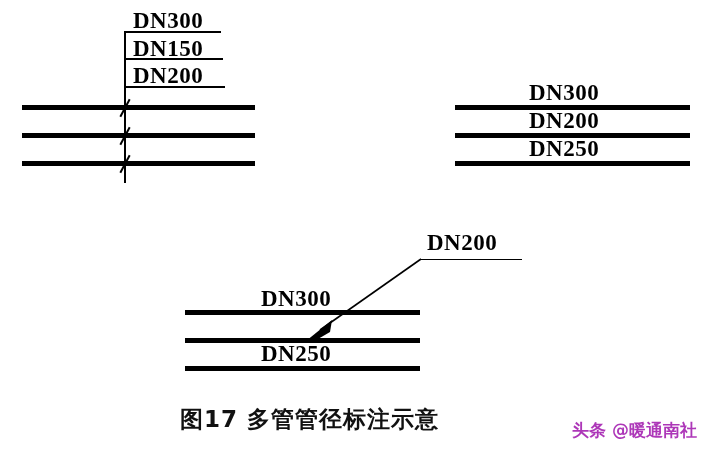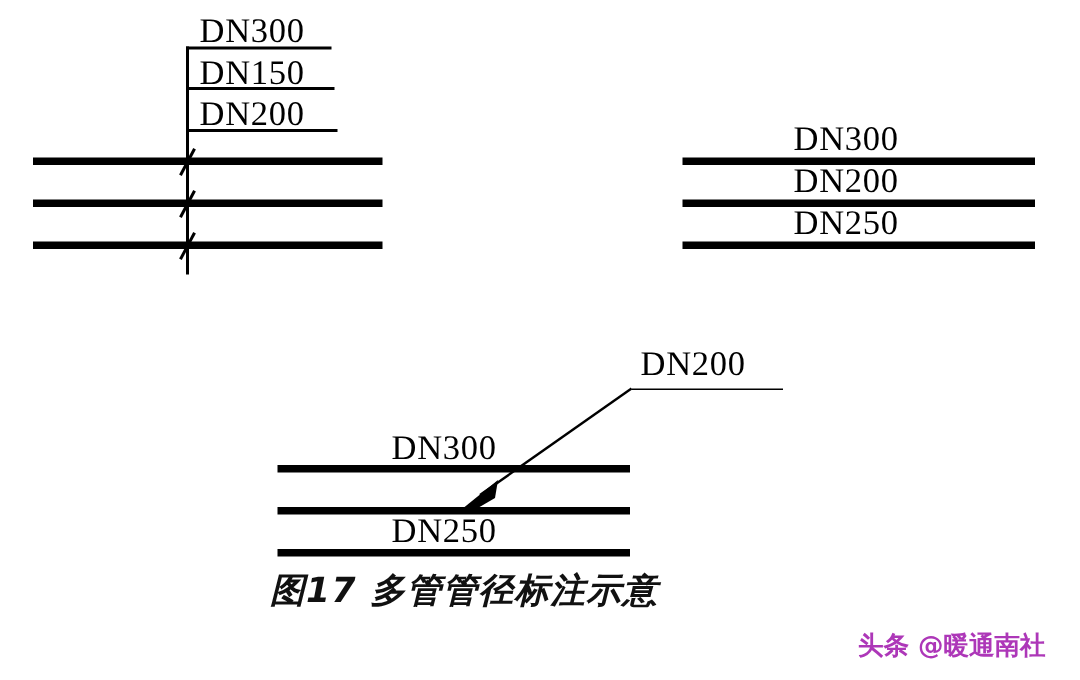--- a/index.html
+++ b/index.html
@@ -37,21 +37,21 @@
     width: 2px;
     background: #000000;
     transform: rotate(28deg);
     transform-origin: center center;
   }
 
   .dn-label {
     position: absolute;
     font-family: "Liberation Serif", "DejaVu Serif", serif;
     font-size: 23px;
-    font-weight: 400;
+    font-weight: 700;
     color: #000000;
     letter-spacing: 0.5px;
     white-space: nowrap;
     line-height: 1;
   }
 
   .caption {
     position: absolute;
     font-family: "DejaVu Sans", "Liberation Sans", sans-serif;
     font-size: 23px;
@@ -126,17 +126,17 @@
     <div class="dn-label" style="left:261px; top:287px;">DN300</div>
     <div class="dn-label" style="left:427px; top:231px;">DN200</div>
     <div class="dn-label" style="left:261px; top:342px;">DN250</div>
   </div>
 
   <svg class="overlay" viewBox="0 0 720 453">
     <line x1="421" y1="259" x2="320" y2="330" stroke="#000000" stroke-width="1.6"></line>
     <polygon points="306,341 332,320 330,332 318,339" fill="#000000"></polygon>
   </svg>
 
-  <div class="caption" style="left:180px; top:378px;font-style:italic;">图17  多管管径标注示意</div>
+  <div class="caption" style="left:180px; top:404px;">图17  多管管径标注示意</div>
 
   <div class="watermark" style="left:572px; top:419px;">头条 @暖通南社</div>
 
 </div>
 
 </body></html>

